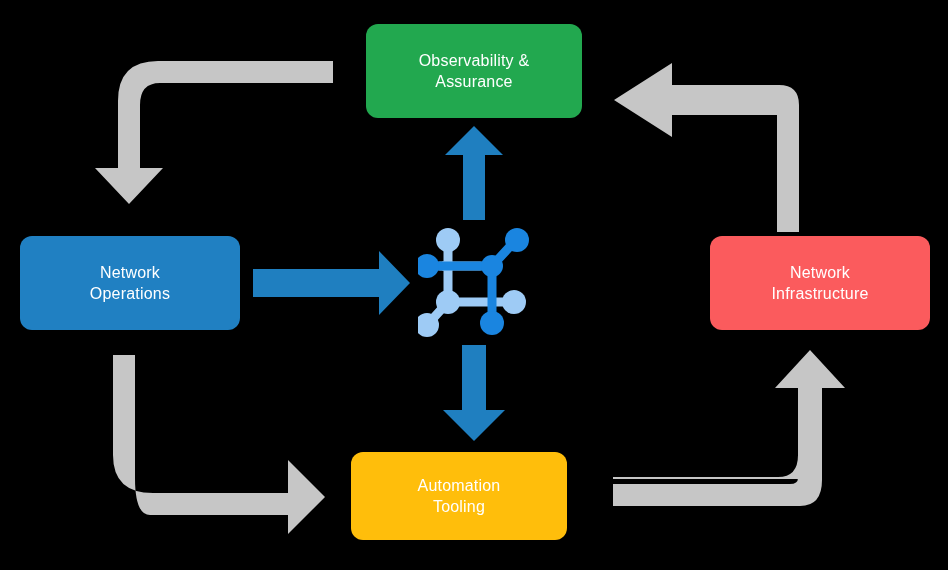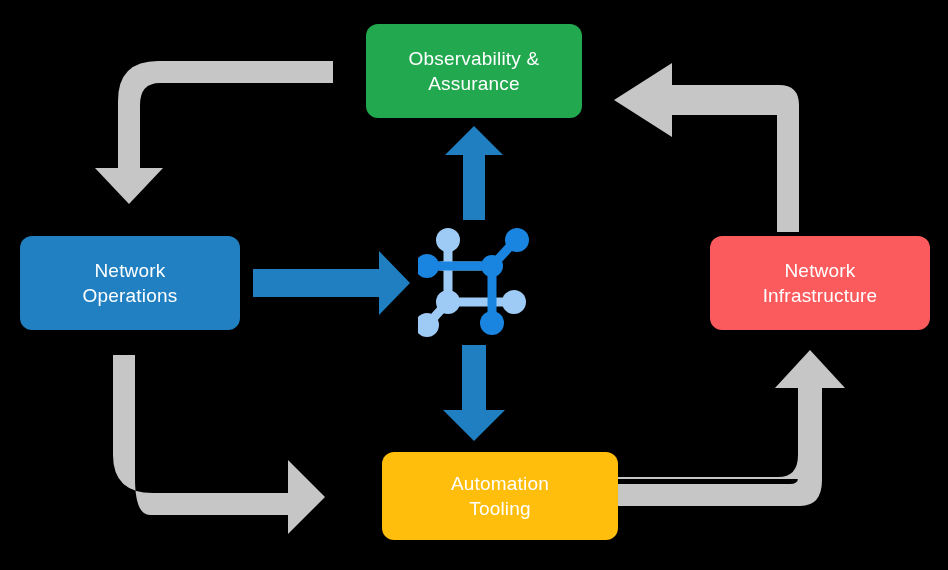--- a/index.html
+++ b/index.html
@@ -18,21 +18,21 @@
     overflow: hidden;
   }
   .node-box {
     position: absolute;
     border-radius: 12px;
     display: flex;
     align-items: center;
     justify-content: center;
     text-align: center;
     color: #ffffff;
-    font-size: 19px;
+    font-size: 16px;
     line-height: 1.32;
     font-weight: 400;
     letter-spacing: 0.2px;
     box-sizing: border-box;
     padding: 6px 10px;
     white-space: pre-line;
   }
   #box-observability {
     left: 366px;
     top: 24px;
@@ -48,23 +48,23 @@
     background: #2080c2;
   }
   #box-network-infrastructure {
     left: 710px;
     top: 236px;
     width: 220px;
     height: 94px;
     background: #fb5b5d;
   }
   #box-automation-tooling {
-    left: 382px;
+    left: 351px;
     top: 452px;
-    width: 236px;
+    width: 216px;
     height: 88px;
     background: #ffbe0b;
   }
   .svg-layer {
     position: absolute;
     left: 0;
     top: 0;
     width: 948px;
     height: 570px;
   }

